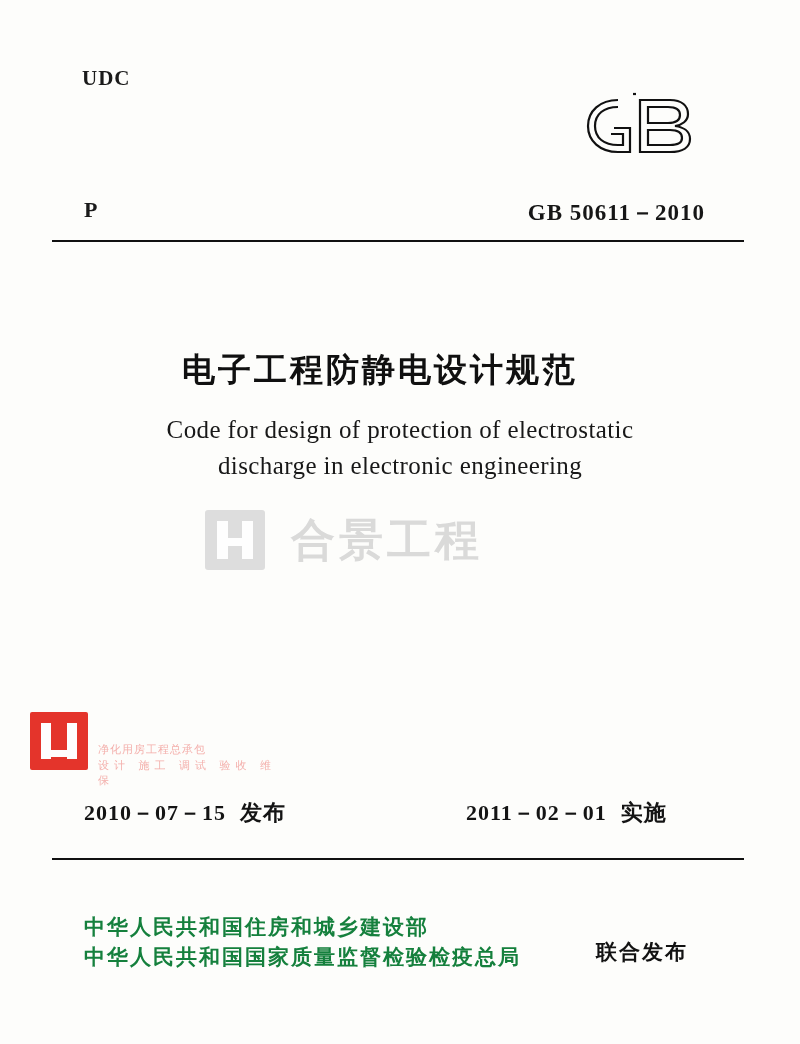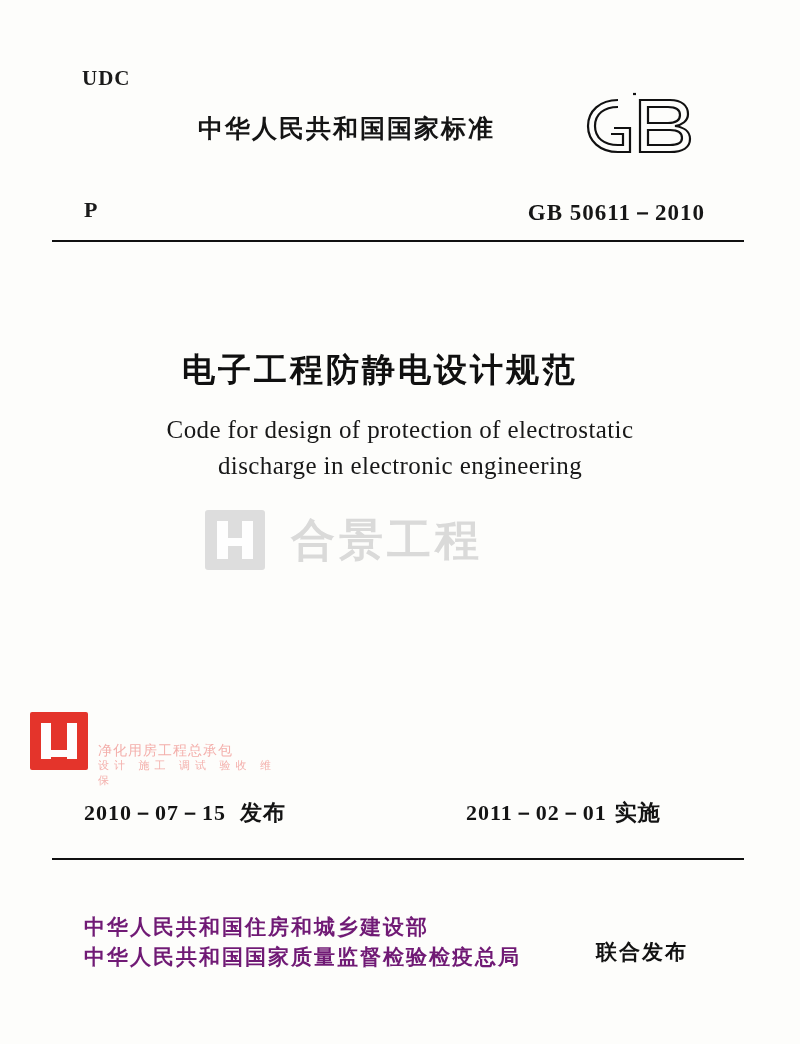--- a/index.html
+++ b/index.html
@@ -207,21 +207,21 @@
     font-weight: bold;
     font-size: 23px;
     letter-spacing: 1px;
     color: #f08b86;
   }
   .wm-red .rt2 {
     position: absolute;
     left: 68px;
     top: 42px;
     font-family: Liberation Sans, sans-serif;
-    font-size: 14px;
+    font-size: 11px;
     letter-spacing: 1px;
     color: #f3a9a5;
   }
   .wm-red .rt3 {
     position: absolute;
     left: 68px;
     top: 58px;
     font-family: "DejaVu Sans", sans-serif;
     font-size: 11px;
     letter-spacing: 5px;
@@ -248,21 +248,21 @@
     left: 466px;
     top: 798px;
     font-family: "Liberation Serif", serif;
     font-weight: bold;
     font-size: 22px;
     letter-spacing: 1px;
     color: #141414;
   }
   .date-effective .lbl {
     font-family: Liberation Sans, sans-serif;
-    margin-left: 8px;
+    margin-left: 14px;
     text-align: right;
   }
 
   .rule-bottom {
     position: absolute;
     left: 52px;
     top: 858px;
     width: 692px;
     height: 2px;
     background: #111111;
@@ -273,21 +273,21 @@
     position: absolute;
     left: 84px;
     top: 912px;
     width: 512px;
   }
   .publishers .pub-line {
     font-family: "DejaVu Sans", sans-serif;
     font-weight: bold;
     font-size: 21px;
     letter-spacing: 2px;
-    color: #701a75;
+    color: #15803d;
     line-height: 1.45;
     white-space: nowrap;
   }
   .joint-issue {
     position: absolute;
     left: 596px;
     top: 938px;
     font-family: "DejaVu Sans", sans-serif;
     font-weight: bold;
     font-size: 21px;
@@ -295,21 +295,20 @@
     color: #121212;
   }
 </style>
 </head>
 <body>
 
 <div class="page">
 
   <div class="udc">UDC</div>
 
-  <div class="national-standard">中华人民共和国国家标准</div>
 
   <div class="gb-logo">
     <svg width="125" height="72" viewBox="0 0 125 72" xmlns="http://www.w3.org/2000/svg">
       <g fill="none" stroke="#111111" stroke-width="2.2">
         <path d="M40 10 C22 10, 10 21, 10 36 C10 51, 22 62, 40 62 L52 62 L52 38 L36 38"></path>
         <path d="M40 17 C26 17, 17 24, 17 36 C17 48, 26 55, 40 55 L45 55 L45 44 L33 44"></path>
         <path d="M62 10 L92 10 C104 10, 110 16, 110 24 C110 31, 104 35, 97 36 C105 37, 112 41, 112 49 C112 57, 105 62, 92 62 L62 62 Z"></path>
         <path d="M70 17 L90 17 C98 17, 102 20, 102 25 C102 30, 98 33, 90 33 L70 33 Z"></path>
         <path d="M70 40 L92 40 C100 40, 104 43, 104 48 C104 53, 100 55, 92 55 L70 55 Z"></path>
         <path d="M55 4 L58 4"></path>

